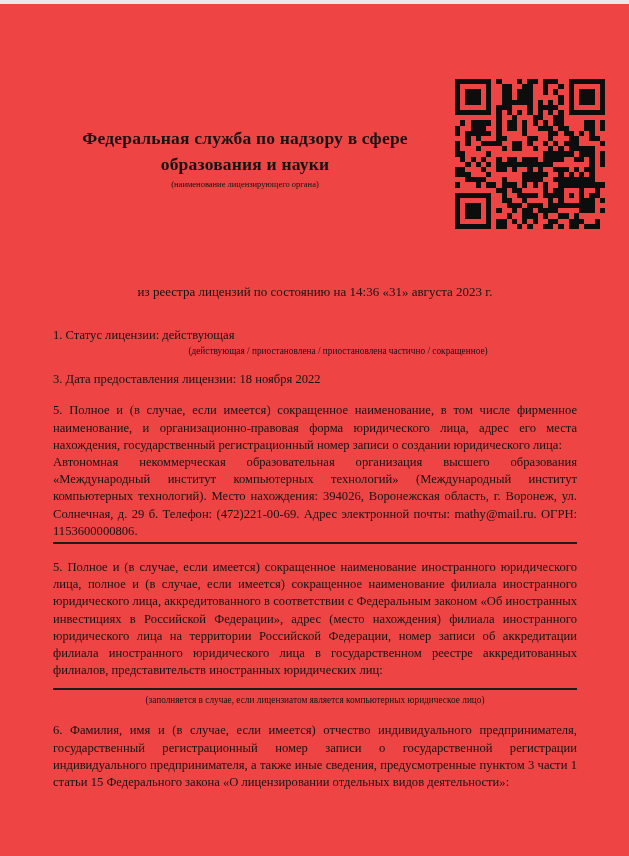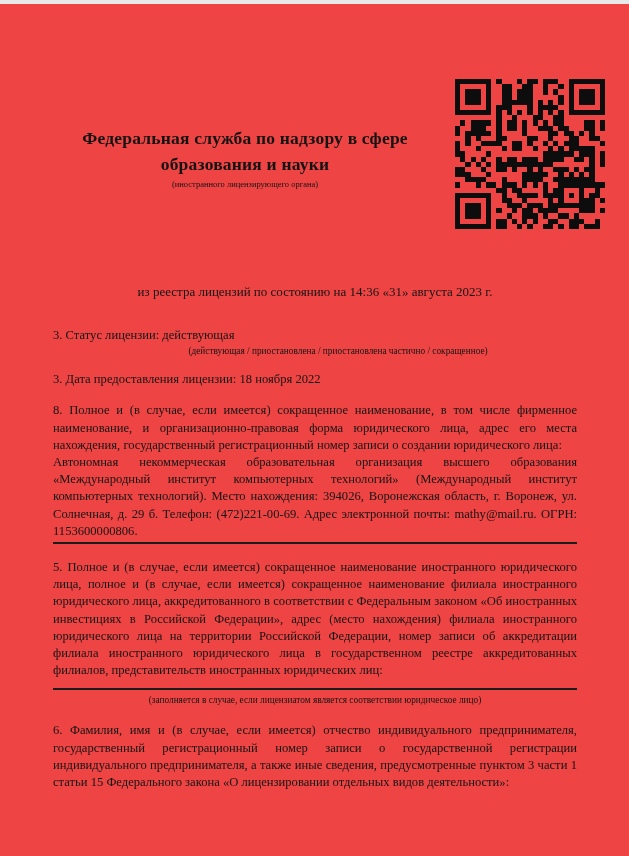--- a/index.html
+++ b/index.html
@@ -65,21 +65,21 @@
   .mt-item5{margin-top:15px;}
   .mt-item6{margin-top:15px;}
 </style>
 </head>
 <body>
 
 <div class="page">
 
   <div class="header-block">
     <div class="header-title">Федеральная служба по надзору в сфере образования и науки</div>
-    <div class="header-caption">(иностранного лицензирующего органа)</div>
+    <div class="header-caption">(наименование лицензирующего органа)</div>
   </div>
 
   <svg class="qr" id="qr-svg" viewBox="0 0 150 150">
       <g fill="#0d0d0d" shape-rendering="crispEdges">
         <rect x="0.00" y="0.00" width="5.17" height="5.17"></rect>
         <rect x="5.17" y="0.00" width="5.17" height="5.17"></rect>
         <rect x="10.34" y="0.00" width="5.17" height="5.17"></rect>
         <rect x="15.52" y="0.00" width="5.17" height="5.17"></rect>
         <rect x="20.69" y="0.00" width="5.17" height="5.17"></rect>
         <rect x="25.86" y="0.00" width="5.17" height="5.17"></rect>
@@ -517,30 +517,30 @@
         <rect x="139.66" y="144.83" width="5.17" height="5.17"></rect>
       </g>
     </svg>
 
   <div class="content">
 
     <div class="extract">
       <div>из реестра лицензий по состоянию на 14:36 «31» августа 2023 г.</div>
     </div>
 
-    <div class="body-text mt-status">3. Статус лицензии: действующая</div>
+    <div class="body-text mt-status">1. Статус лицензии: действующая</div>
     <div class="small-caption status-caption">(действующая / приостановлена / приостановлена частично / сокращенное)</div>
 
 
     <div class="body-text mt-item3">3. Дата предоставления лицензии: 18 ноября 2022</div>
 
-    <div class="body-text just mt-item4">8. Полное и (в случае, если имеется) сокращенное наименование, в том числе фирменное наименование, и организационно-правовая форма юридического лица, адрес его места нахождения, государственный регистрационный номер записи о создании юридического лица:</div>
+    <div class="body-text just mt-item4">5. Полное и (в случае, если имеется) сокращенное наименование, в том числе фирменное наименование, и организационно-правовая форма юридического лица, адрес его места нахождения, государственный регистрационный номер записи о создании юридического лица:</div>
     <div class="body-text just">Автономная некоммерческая образовательная организация высшего образования «Международный институт компьютерных технологий» (Международный институт компьютерных технологий). Место нахождения: 394026, Воронежская область, г. Воронеж, ул. Солнечная, д. 29 б. Телефон: (472)221-00-69. Адрес электронной почты: mathy@mail.ru. ОГРН: 1153600000806.</div>
     <div class="fill-rule rule-tight"></div>
 
     <div class="body-text just mt-item5">5. Полное и (в случае, если имеется) сокращенное наименование иностранного юридического лица, полное и (в случае, если имеется) сокращенное наименование филиала иностранного юридического лица, аккредитованного в соответствии с Федеральным законом «Об иностранных инвестициях в Российской Федерации», адрес (место нахождения) филиала иностранного юридического лица на территории Российской Федерации, номер записи об аккредитации филиала иностранного юридического лица в государственном реестре аккредитованных филиалов, представительств иностранных юридических лиц:</div>
     <div class="fill-rule rule-gap5"></div>
-    <div class="small-caption caption-after-rule">(заполняется в случае, если лицензиатом является соответствии юридическое лицо)</div>
+    <div class="small-caption caption-after-rule">(заполняется в случае, если лицензиатом является компьютерных юридическое лицо)</div>
 
     <div class="body-text just mt-item6">6. Фамилия, имя и (в случае, если имеется) отчество индивидуального предпринимателя, государственный регистрационный номер записи о государственной регистрации индивидуального предпринимателя, а также иные сведения, предусмотренные пунктом 3 части 1 статьи 15 Федерального закона «О лицензировании отдельных видов деятельности»:</div>
 
   </div>
 </div>
 
 </body></html>

